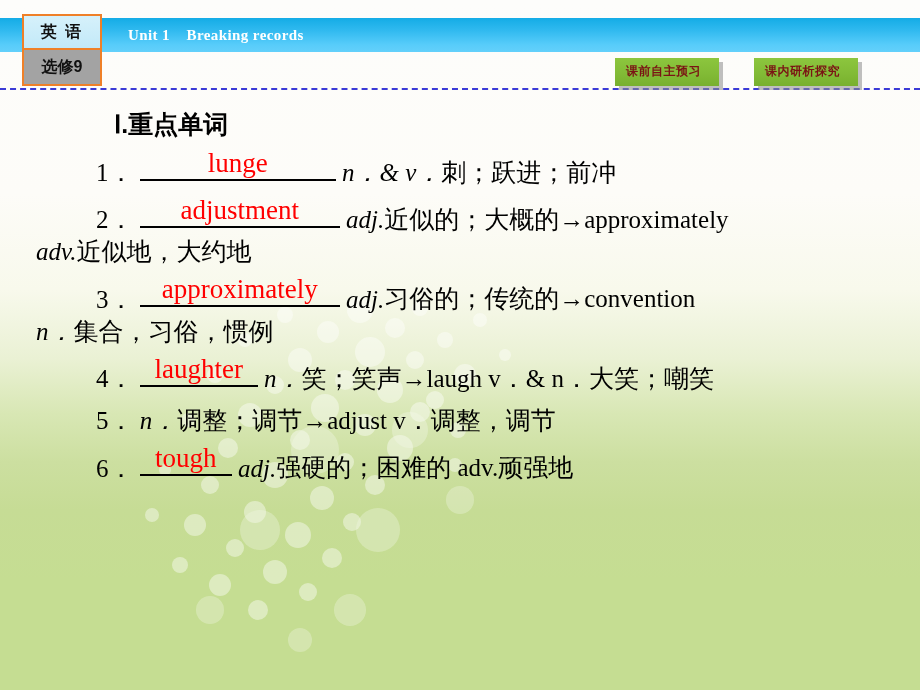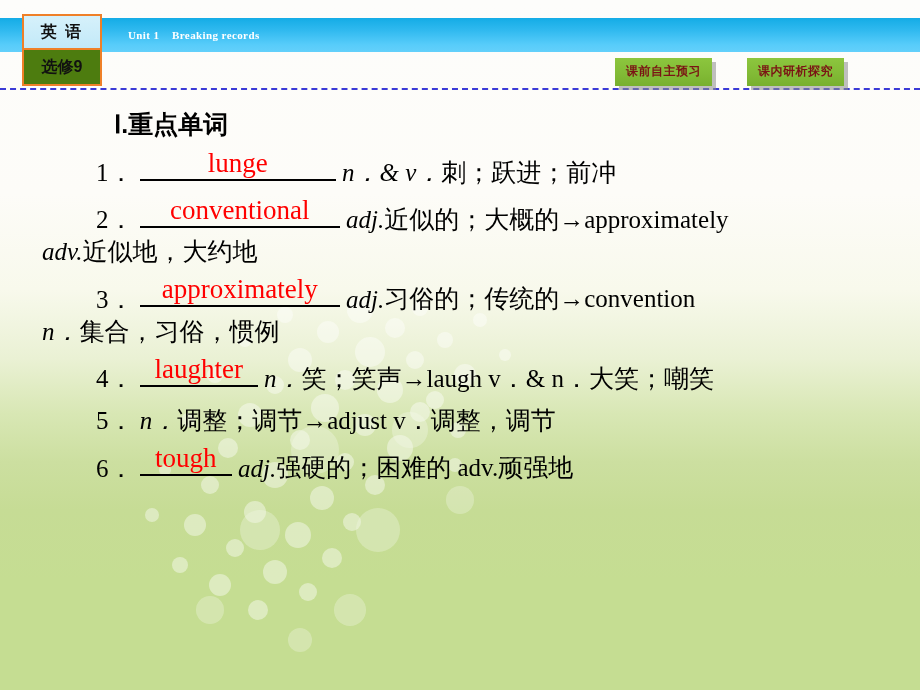--- a/index.html
+++ b/index.html
@@ -49,21 +49,21 @@
     background: linear-gradient(to bottom, #14ace6 0%, #2fb9ef 35%, #57ccfa 78%, #63d0fb 100%);
   }
   .title-bar .title-text {
     position: absolute;
     left: 128px;
     top: 50%;
     transform: translateY(-50%);
     color: #ffffff;
     font-family: "Liberation Serif", serif;
     font-weight: bold;
-    font-size: 11px;
+    font-size: 15px;
     letter-spacing: .4px;
     white-space: pre;
   }
 
   .subject-box {
     position: absolute;
     left: 22px;
     top: 14px;
     width: 80px;
     height: 72px;
@@ -82,39 +82,39 @@
     font-size: 16px;
     color: #111111;
     box-sizing: border-box;
   }
   .subject-cell.top {
     background: linear-gradient(to bottom, #d6f1fb 0%, #c2e9f8 100%);
     border-bottom: 2px solid #ef8028;
     letter-spacing: 2px;
   }
   .subject-cell.bottom {
-    background: #4d7c0f;
+    background: #a3a3a3;
   }
 
   .nav-buttons {
     position: absolute;
     left: 615px;
     top: 58px;
     display: flex;
     gap: 35px;
     z-index: 3;
   }
   .nav-btn {
     position: relative;
     background: linear-gradient(to bottom, #8cc63e 0%, #82bb36 55%, #78b02e 100%);
     color: #7a1414;
     font-family: "Liberation Sans", sans-serif;
     font-weight: bold;
     font-size: 12px;
-    padding: 5px 11px 6px 11px;
+    padding: 5px 18px 6px 11px;
     letter-spacing: .5px;
     box-shadow: 4px 4px 0 rgba(140,140,140,.55);
     white-space: nowrap;
     cursor: pointer;
   }
 
   .dashed-rule {
     position: absolute;
     left: 0;
     top: 88px;
@@ -139,21 +139,21 @@
     color: #000000;
     margin: 8px 0 2px 96px;
     letter-spacing: 0px;
   }
 
   .word-line {
     font-family: "Liberation Serif", serif;
     font-size: 25px;
     color: #000000;
     line-height: 1.0;
-    margin: 6px;
+    margin: 0;
     padding: 0;
     text-indent: 0;
   }
 
   .entry {
     position: relative;
     margin-top: 12px;
     padding-left: 78px;
     font-size: 25px;
     line-height: 1.22;
@@ -287,21 +287,21 @@
     <div class="section-heading">Ⅰ.重点单词</div>
 
     <div class="entry">
       <span class="num">1．</span>
       <span class="blank w1"><span class="answer">lunge</span></span>
       <span class="it">n．&amp; v．</span><span class="defn">刺；跃进；前冲</span>
     </div>
 
     <div class="entry">
       <span class="num">2．</span>
-      <span class="blank w2"><span class="answer">conventional</span></span>
+      <span class="blank w2"><span class="answer">adjustment</span></span>
       <span class="it">adj.</span><span class="defn">近似的；大概的→approximately</span>
     </div>
     <div class="word-line wrap-line"><span class="it">adv.</span><span>近似地，大约地</span></div>
 
     <div class="entry">
       <span class="num">3．</span>
       <span class="blank w3"><span class="answer">approximately</span></span>
       <span class="it">adj.</span><span class="defn">习俗的；传统的→convention</span>
     </div>
     <div class="word-line wrap-line"><span class="it">n．</span><span>集合，习俗，惯例</span></div>

